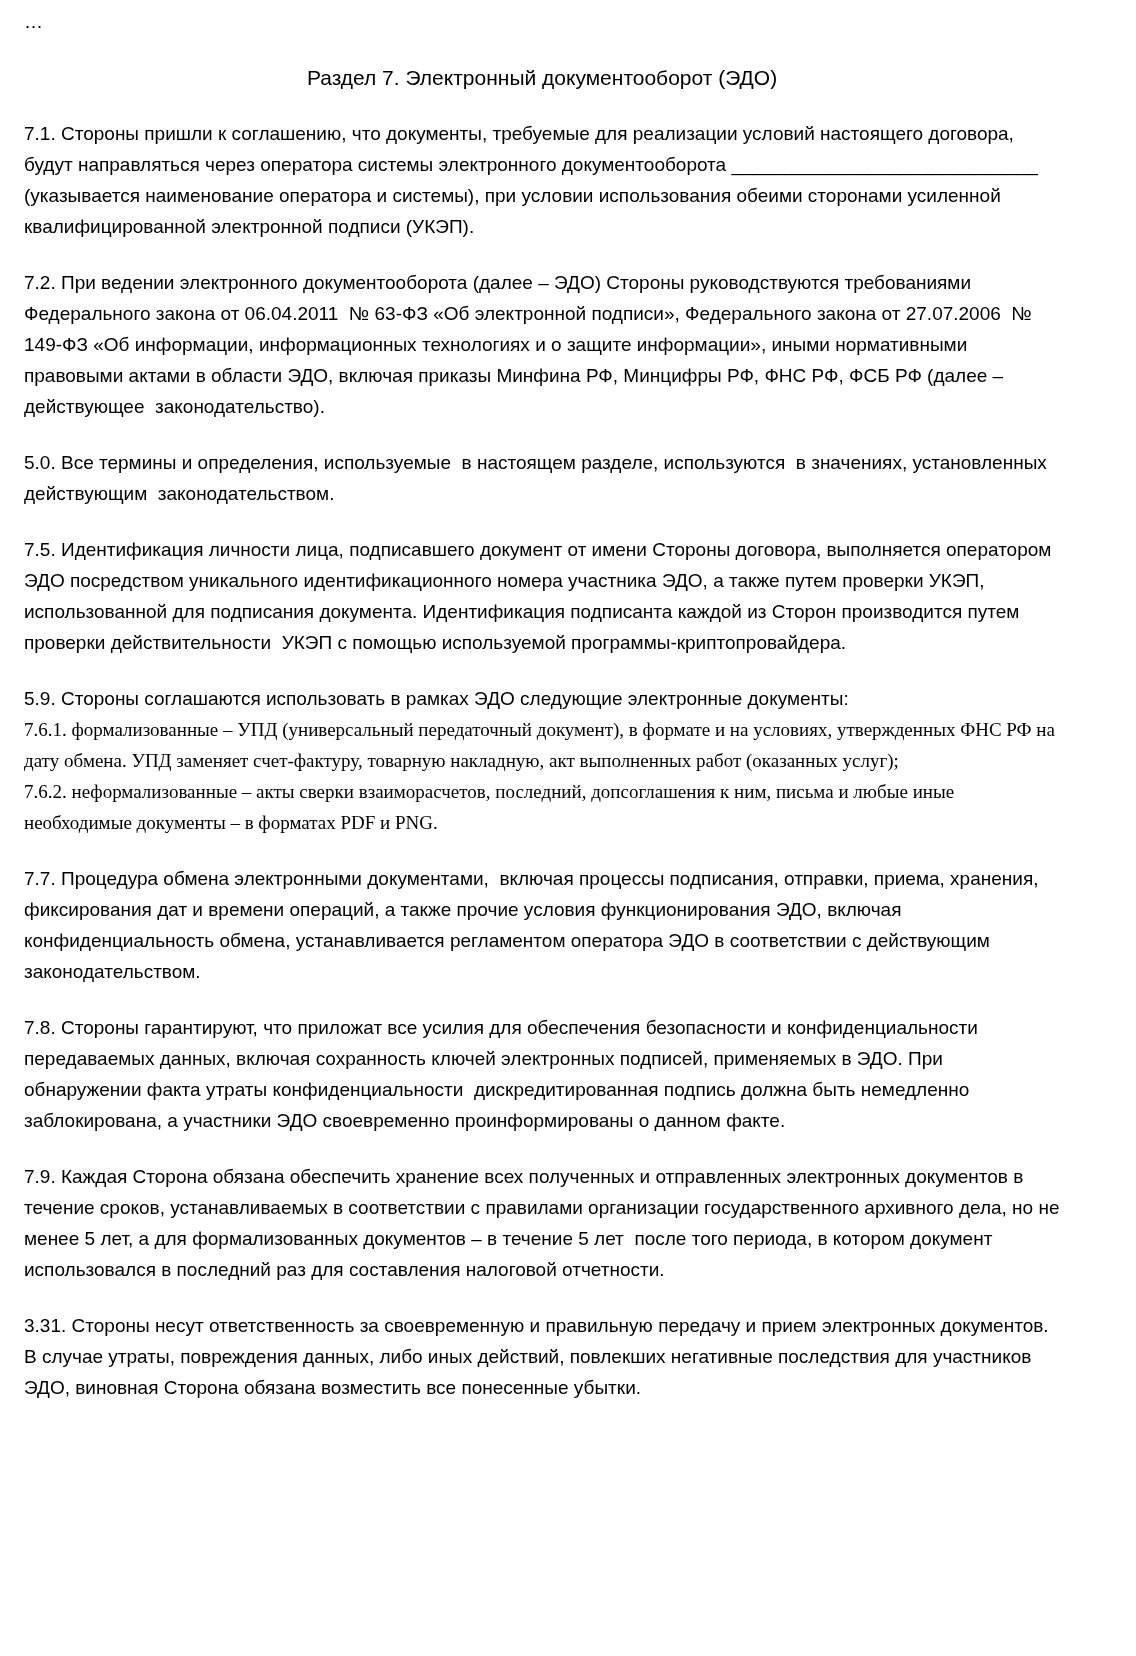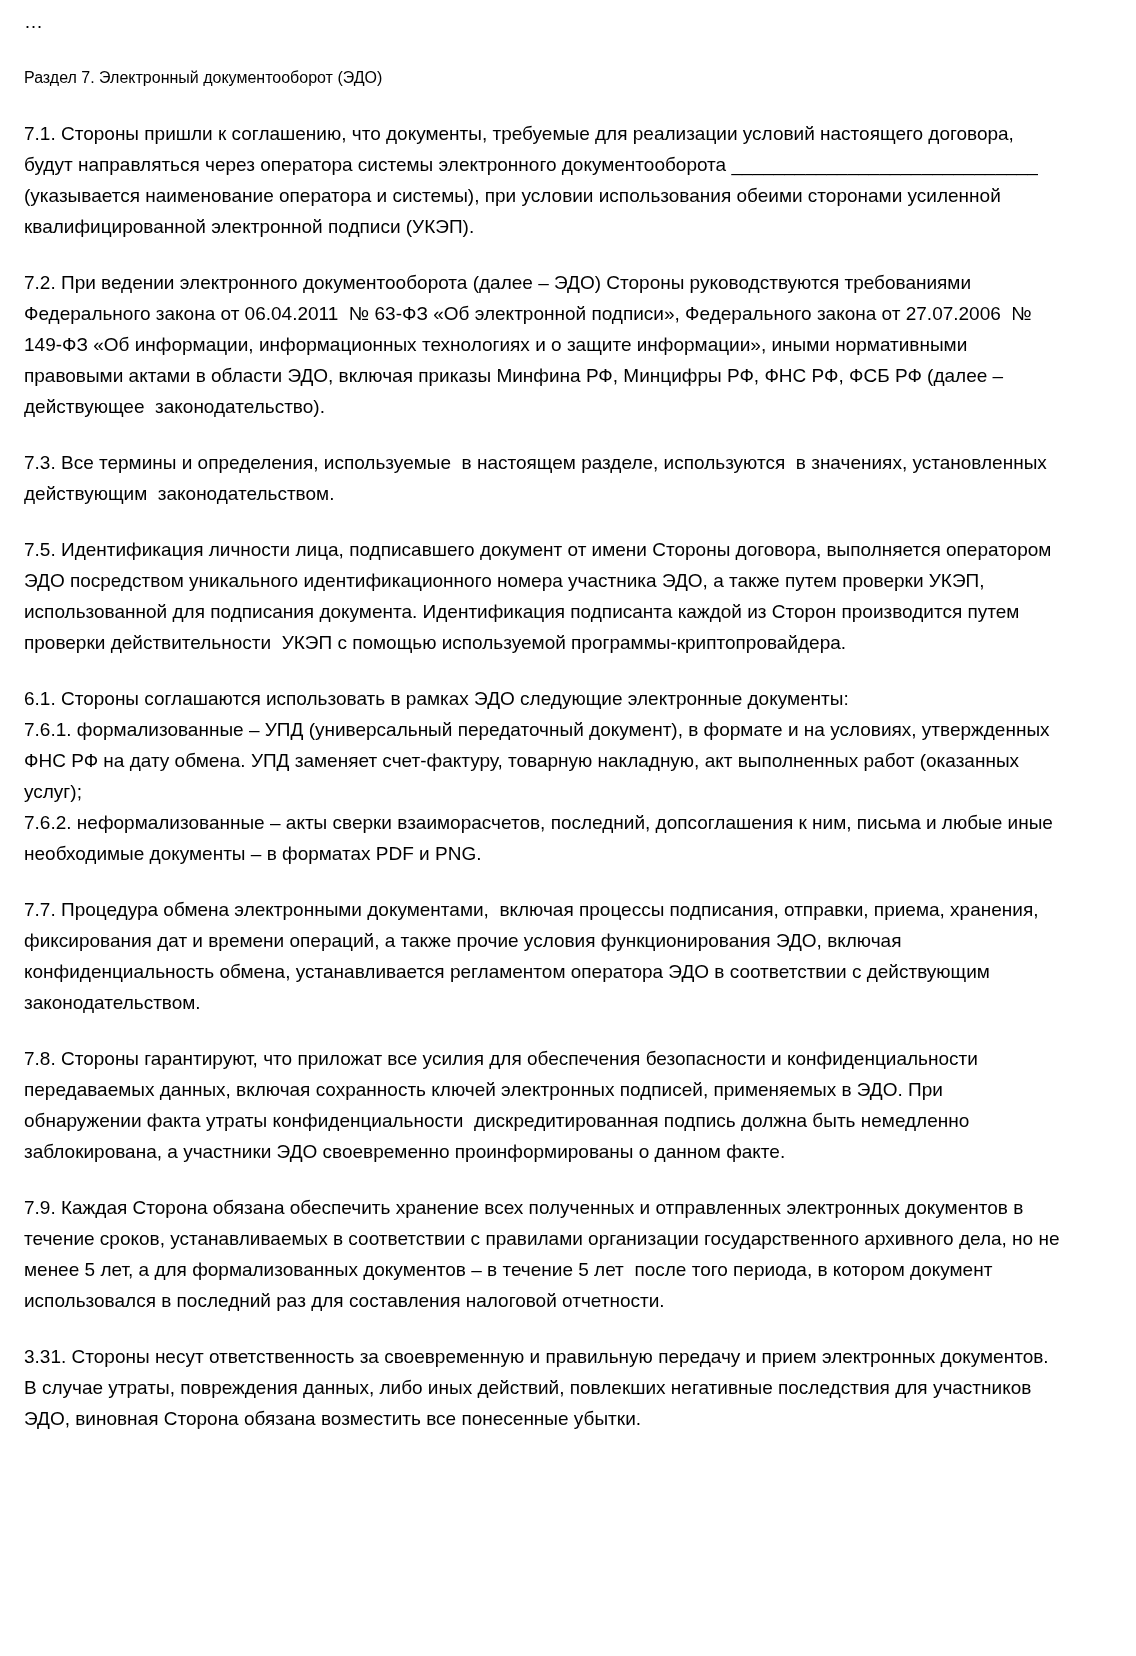--- a/index.html
+++ b/index.html
@@ -17,53 +17,55 @@
     font-size: 19px;
     line-height: 31px;
     padding: 6px 76px 24px 24px;
     text-align: left;
   }
   .ellipsis {
     margin: 0;
     letter-spacing: 1px;
   }
   .section-heading {
-    font-size: 16px;
+    font-size: 21px;
     font-weight: 400;
     margin: 25px 0 0 0;
+    text-align: center;
   }
   .para {
     margin: 25px 0 0 0;
     white-space: pre-wrap;
   }
   .para.tight {
     margin-top: 0;
+    font-family: Liberation Serif, serif;
   }
   .blank-line {
     letter-spacing: 0;
   }
 </style>
 </head>
 <body>
 
 <div class="page">
   <p class="ellipsis">…</p>
 
   <h1 class="section-heading">Раздел 7. Электронный документооборот (ЭДО)</h1>
 
   <p class="para"><span>7.1. Стороны пришли к соглашению, что документы, требуемые для реализации условий настоящего договора, будут направляться через оператора системы электронного документооборота</span> <span class="blank-line">_____________________________</span> <span>(указывается наименование оператора и системы), при условии использования обеими сторонами усиленной квалифицированной электронной подписи (УКЭП).</span></p>
 
   <p class="para">7.2. При ведении электронного документооборота (далее – ЭДО) Стороны руководствуются требованиями Федерального закона от 06.04.2011  № 63-ФЗ «Об электронной подписи», Федерального закона от 27.07.2006  № 149-ФЗ «Об информации, информационных технологиях и о защите информации», иными нормативными правовыми актами в области ЭДО, включая приказы Минфина РФ, Минцифры РФ, ФНС РФ, ФСБ РФ (далее – действующее  законодательство).</p>
 
-  <p class="para">7.3. Все термины и определения, используемые  в настоящем разделе, используются  в значениях, установленных действующим  законодательством.</p>
+  <p class="para">5.0. Все термины и определения, используемые  в настоящем разделе, используются  в значениях, установленных действующим  законодательством.</p>
 
 
   <p class="para">7.5. Идентификация личности лица, подписавшего документ от имени Стороны договора, выполняется оператором ЭДО посредством уникального идентификационного номера участника ЭДО, а также путем проверки УКЭП, использованной для подписания документа. Идентификация подписанта каждой из Сторон производится путем проверки действительности  УКЭП с помощью используемой программы-криптопровайдера.</p>
 
-  <p class="para">6.1. Стороны соглашаются использовать в рамках ЭДО следующие электронные документы:</p>
+  <p class="para">5.9. Стороны соглашаются использовать в рамках ЭДО следующие электронные документы:</p>
   <p class="para tight">7.6.1. формализованные – УПД (универсальный передаточный документ), в формате и на условиях, утвержденных ФНС РФ на дату обмена. УПД заменяет счет-фактуру, товарную накладную, акт выполненных работ (оказанных услуг);</p>
   <p class="para tight">7.6.2. неформализованные – акты сверки взаиморасчетов, последний, допсоглашения к ним, письма и любые иные необходимые документы – в форматах PDF и PNG.</p>
 
   <p class="para">7.7. Процедура обмена электронными документами,  включая процессы подписания, отправки, приема, хранения, фиксирования дат и времени операций, а также прочие условия функционирования ЭДО, включая конфиденциальность обмена, устанавливается регламентом оператора ЭДО в соответствии с действующим законодательством.</p>
 
   <p class="para">7.8. Стороны гарантируют, что приложат все усилия для обеспечения безопасности и конфиденциальности передаваемых данных, включая сохранность ключей электронных подписей, применяемых в ЭДО. При обнаружении факта утраты конфиденциальности  дискредитированная подпись должна быть немедленно заблокирована, а участники ЭДО своевременно проинформированы о данном факте.</p>
 
   <p class="para">7.9. Каждая Сторона обязана обеспечить хранение всех полученных и отправленных электронных документов в течение сроков, устанавливаемых в соответствии с правилами организации государственного архивного дела, но не менее 5 лет, а для формализованных документов – в течение 5 лет  после того периода, в котором документ использовался в последний раз для составления налоговой отчетности.</p>
 
   <p class="para">3.31. Стороны несут ответственность за своевременную и правильную передачу и прием электронных документов. В случае утраты, повреждения данных, либо иных действий, повлекших негативные последствия для участников ЭДО, виновная Сторона обязана возместить все понесенные убытки.</p>

